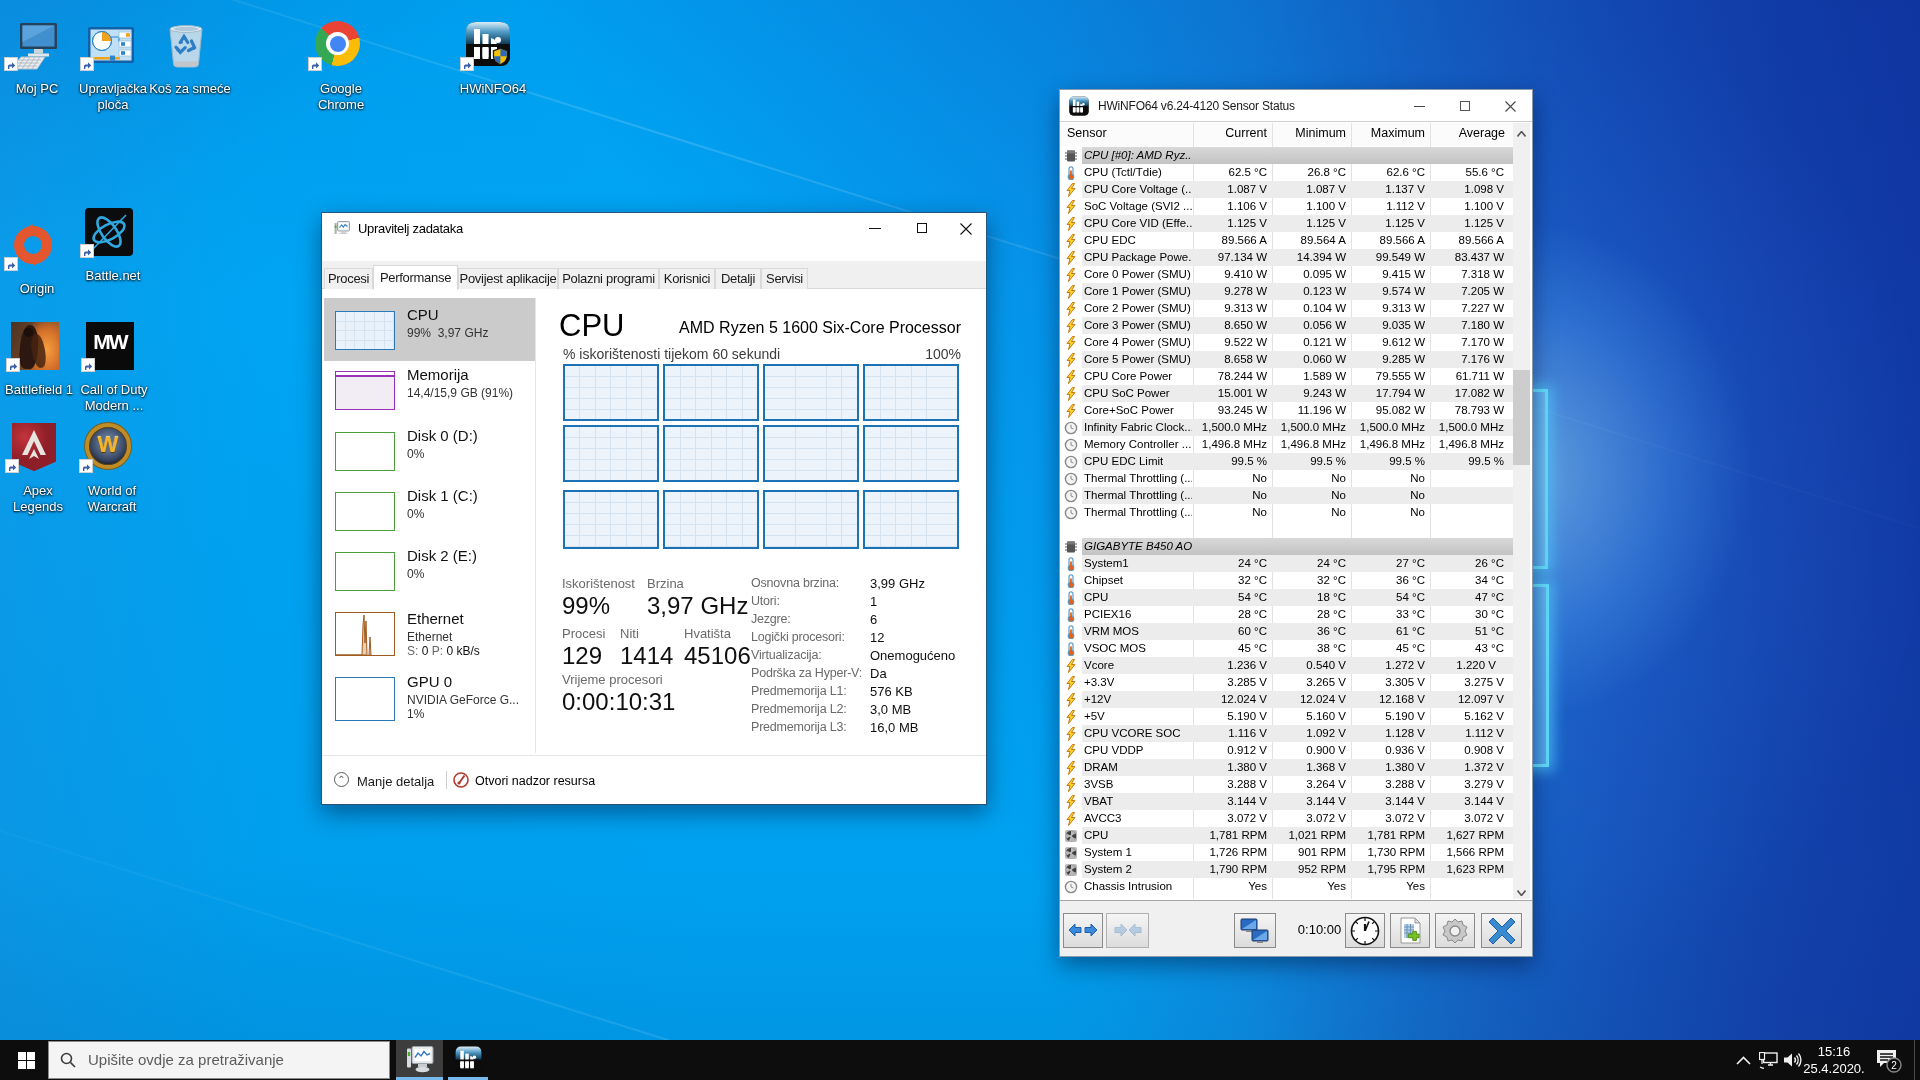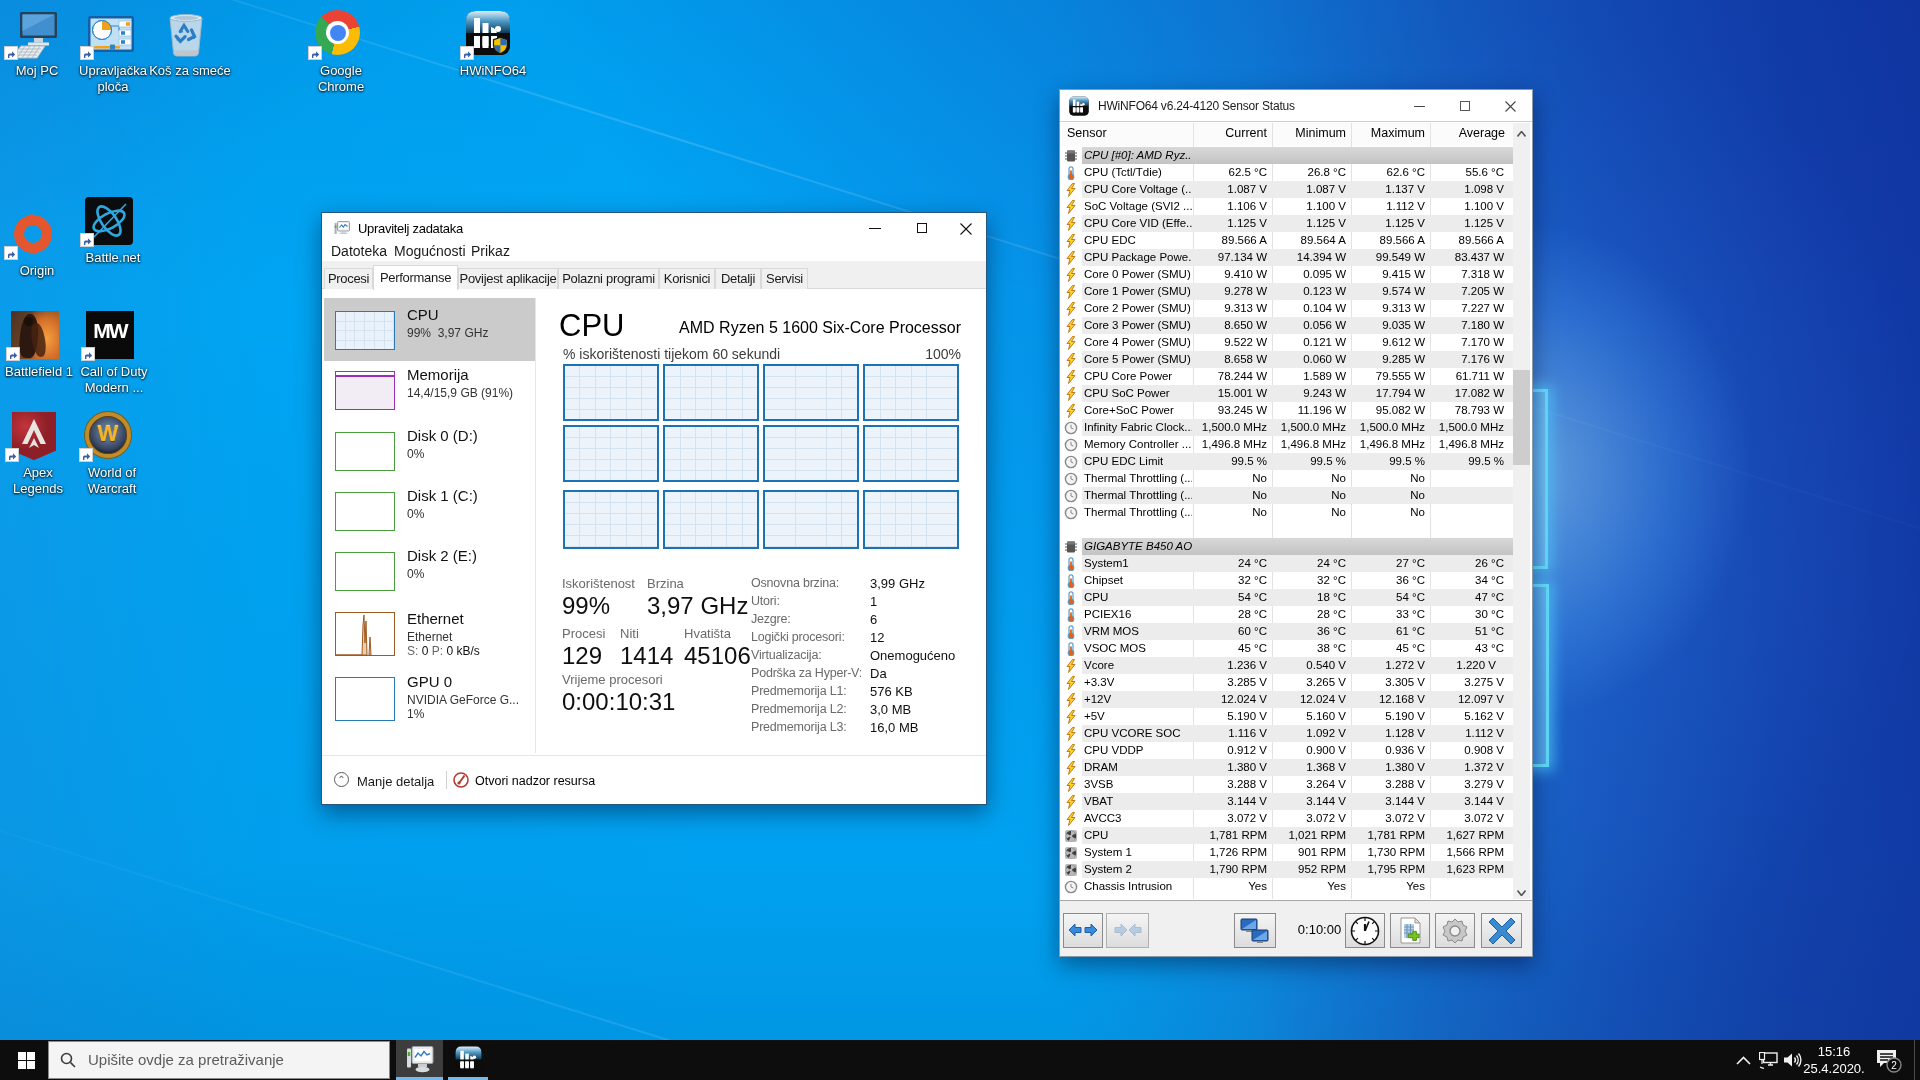--- a/index.html
+++ b/index.html
@@ -13,21 +13,21 @@
  radial-gradient(1250px 850px at -200px -260px, rgba(8,100,195,.38), rgba(8,100,195,0) 62%),
  linear-gradient(to right,#0a9cea 0px,#00a4f2 260px,#00a7f6 700px,#00a7f6 1050px,#0b9aec 1250px,#1478d4 1440px,#155cc2 1620px,#1247af 1780px,#103da6 1920px);
 }
 #wall:after{content:"";position:absolute;left:0;top:0;width:1920px;height:1080px;
 background:linear-gradient(to bottom,rgba(0,40,130,.06),rgba(0,20,80,0) 28%,rgba(0,20,90,.04) 80%,rgba(6,20,90,.13) 100%)}
 .beam{position:absolute;left:-200px;width:2600px;height:2px;background:linear-gradient(to right,rgba(255,255,255,0),rgba(255,255,255,.22) 35%,rgba(255,255,255,.04) 75%,rgba(255,255,255,0));transform:rotate(17.4deg);transform-origin:0 0}
 .pane{position:absolute;background:linear-gradient(to right,rgba(70,170,250,.55),rgba(120,210,255,.65));border:3px solid rgba(100,225,255,.95);box-shadow:0 0 14px 4px rgba(80,200,255,.8)}
 
 .dico{position:absolute;width:90px;text-align:center}
 .dico .lbl{margin-top:5px;font-size:13px;line-height:16px;color:#fff;text-shadow:0 1px 2px rgba(0,0,0,.9),0 0 3px rgba(0,0,0,.75)}
-.dico .art{position:relative;margin:1px auto;width:56px;height:48px}
+.dico .art{position:relative;margin:12px auto;width:56px;height:48px}
 .sc{position:absolute;left:-5px;bottom:-2px;width:14px;height:14px;background:#fff;border:1px solid #cfcfcf}
 
 .win{position:absolute;background:#fff;box-shadow:0 8px 22px rgba(0,0,30,.42)}
 
 #tm{left:321px;top:212px;width:666px;height:593px;border:1px solid #26567d}
 #tm .cap{position:absolute;top:0;left:0;right:0;height:30px;background:#fff}
 #tm .menu{position:absolute;top:30px;left:0;right:0;height:18px;font-size:14px;color:#1a1a1a}
 #tm .menu span{position:absolute;top:0}
 #tm .tabstrip{position:absolute;top:48px;left:0;right:0;height:28px;background:#f0f0f0;border-bottom:1px solid #d9d9d9}
 .tab{position:absolute;top:55px;height:21px;white-space:nowrap;overflow:hidden;background:#f0f0f0;border:1px solid #d9d9d9;border-bottom:none;font-size:13px;letter-spacing:-0.3px;color:#1a1a1a;text-align:center;line-height:20px}
@@ -264,25 +264,20 @@
       <path d="M5.5 7.5 L7.5 5 L9.5 7 L11 4.5 L13.5 6.5" fill="none" stroke="#2f7cc4" stroke-width="1.1"></path>
       <rect x="7" y="11" width="5" height="1.8" fill="#c8ccd0"></rect>
       <rect x="5.5" y="12.8" width="8" height="1.2" fill="#c8ccd0"></rect>
     </svg>
 <div class="abs" style="left:36px;top:8px;font-size:13px;letter-spacing:-0.3px;color:#000">Upravitelj zadataka</div>
 <div class="abs" style="left:547px;top:15px;width:12px;height:1px;background:#111"></div>
 <div class="abs" style="left:595px;top:10px;width:10px;height:10px;border:1px solid #111"></div>
 <svg width="12" height="12" viewBox="0 0 12 12" style="position:absolute;left:638px;top:10px">
       <path d="M0.5 0.5 L11.5 11.5 M11.5 0.5 L0.5 11.5" stroke="#111" stroke-width="1.1"></path>
     </svg>
-<div class="menu">
-      <span style="left:9px">Datoteka</span>
-      <span style="left:72px">Mogućnosti</span>
-      <span style="left:149px">Prikaz</span>
-    </div>
 <div class="tabstrip"></div>
 <div class="tab" style="left:2px;width:49px">Procesi</div>
 <div class="tab act" style="left:51px;width:85px">Performanse</div>
 <div class="tab" style="left:136px;width:100px">Povijest aplikacije</div>
 <div class="tab" style="left:236px;width:101px">Polazni programi</div>
 <div class="tab" style="left:337px;width:56px">Korisnici</div>
 <div class="tab" style="left:393px;width:46px">Detalji</div>
 <div class="tab" style="left:439px;width:47px">Servisi</div>
 <div class="abs" style="left:0;top:76px;right:0;bottom:0;background:#fff"></div>
 <div class="abs" style="left:213px;top:85px;width:1px;height:455px;background:#e6e6e6"></div>

